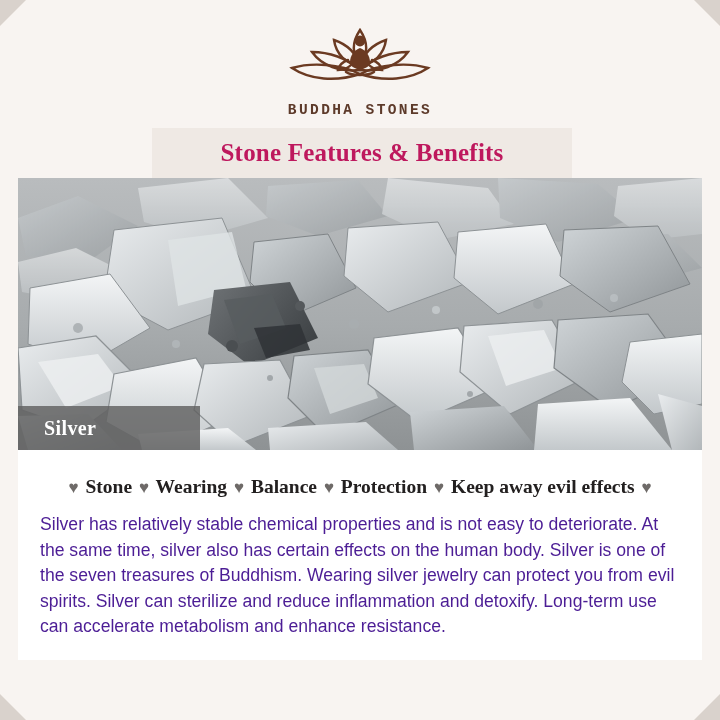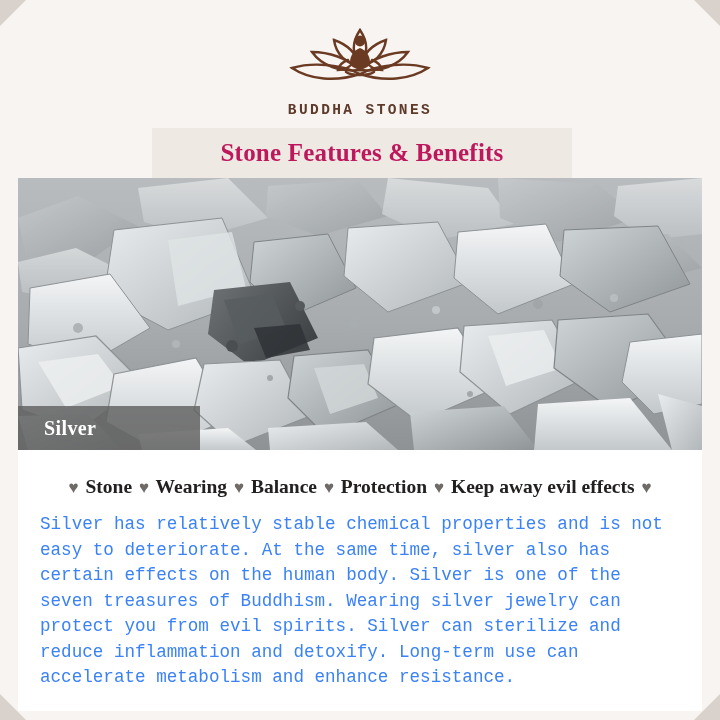--- a/index.html
+++ b/index.html
@@ -146,24 +146,24 @@
     padding: 0 4px;
   }
   .heart {
     color: #6e6a68;
     font-size: 17px;
     padding: 0 2px;
   }
   .paragraph {
     margin-top: 14px;
     padding: 0 12px;
-    font-family: Liberation Mono, monospace;
+    font-family: Liberation Sans, sans-serif;
     font-size: 17.6px;
     line-height: 25.5px;
-    color: #3b82f6;
+    color: #4c1d95;
     text-align: left;
   }
 </style>
 </head>
 <body>
 
 <div class="page">
 
   <div class="corner-tl"></div>
   <div class="corner-tr"></div>

